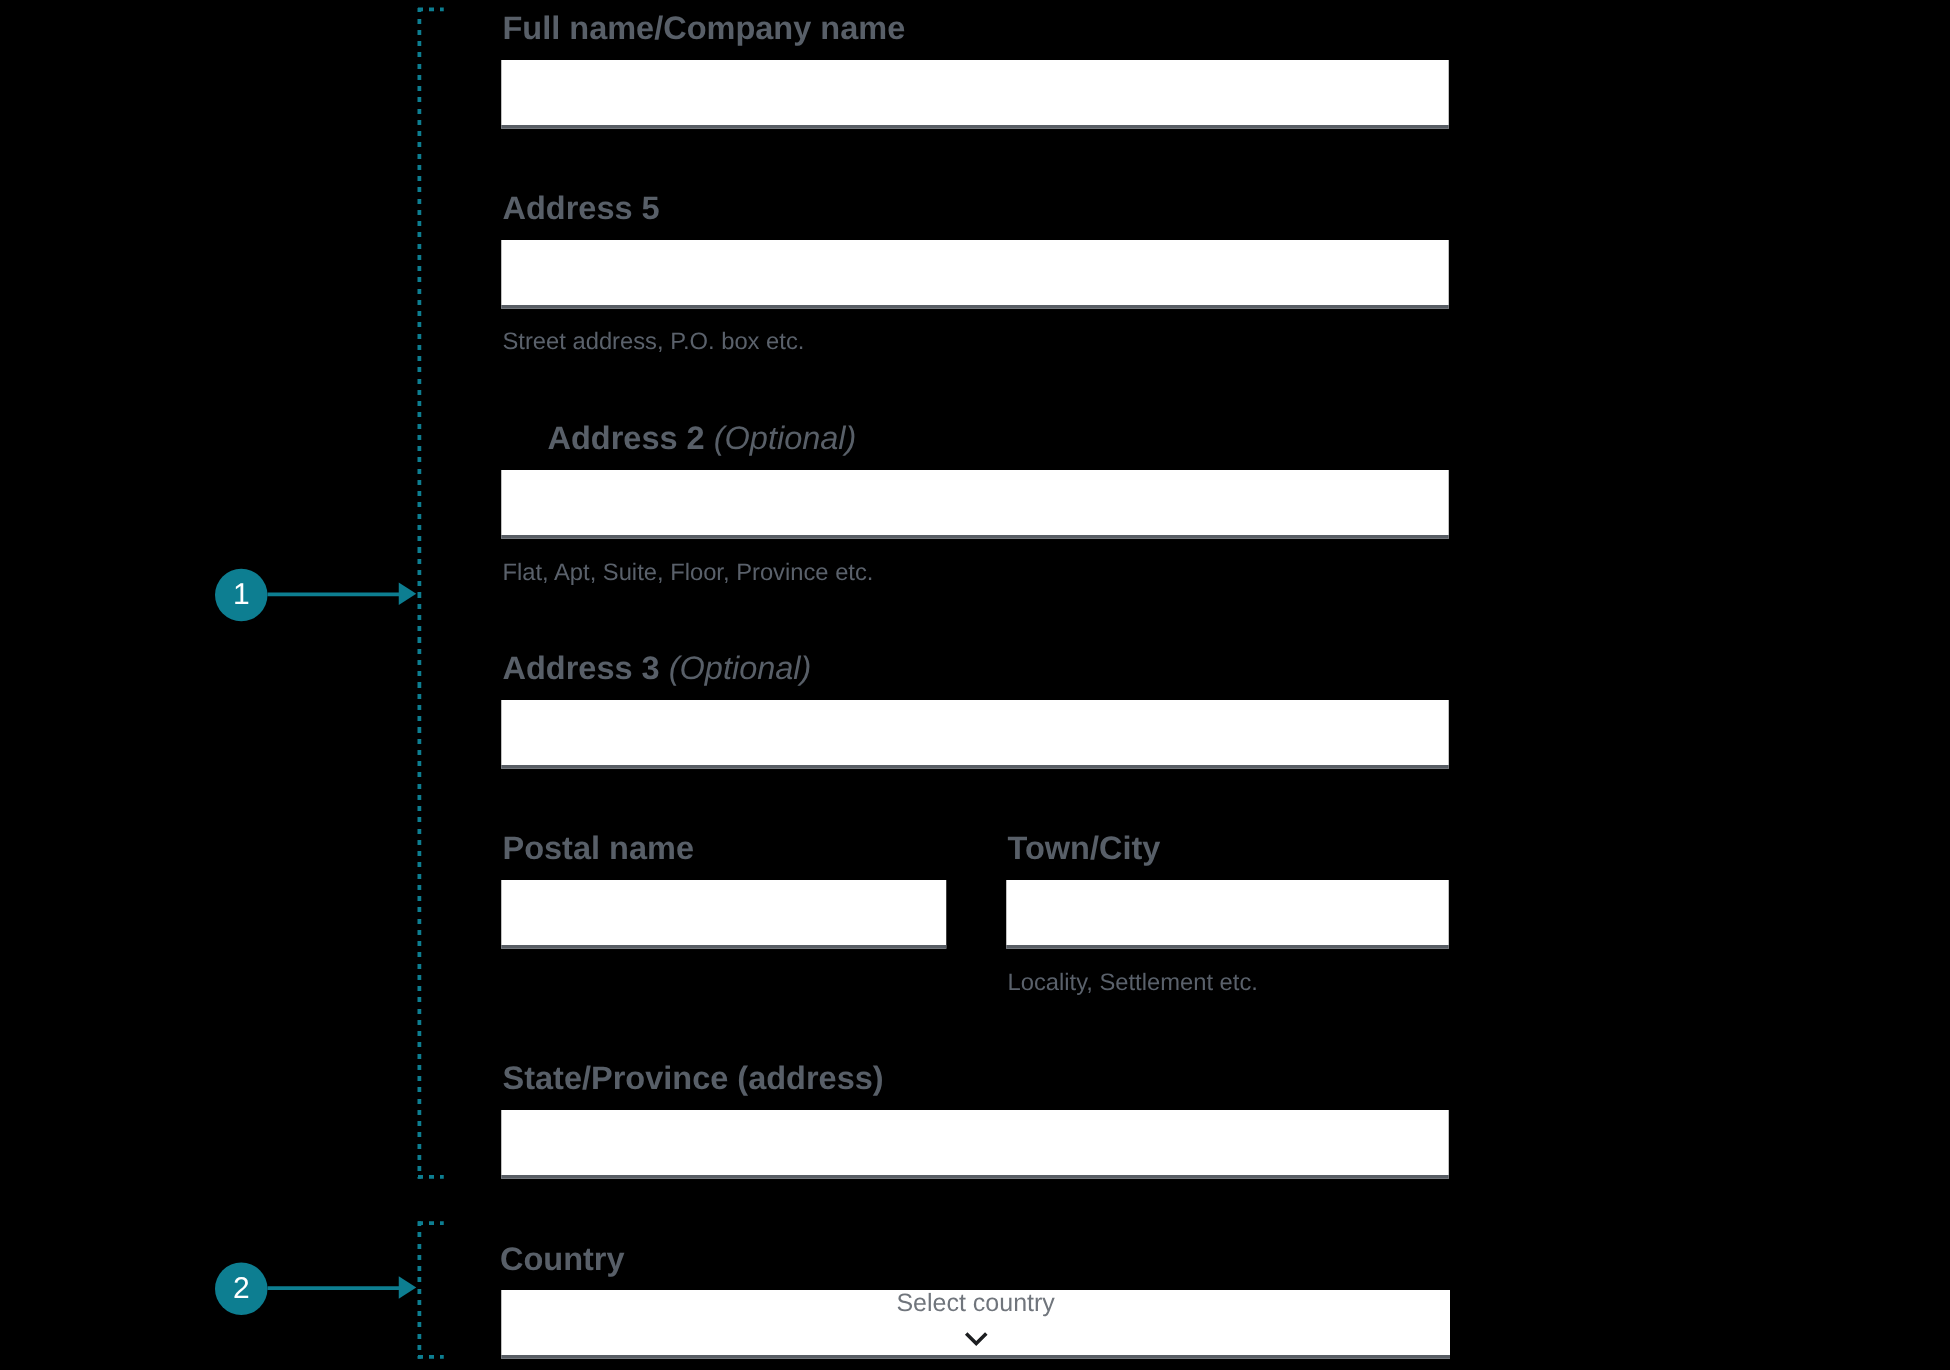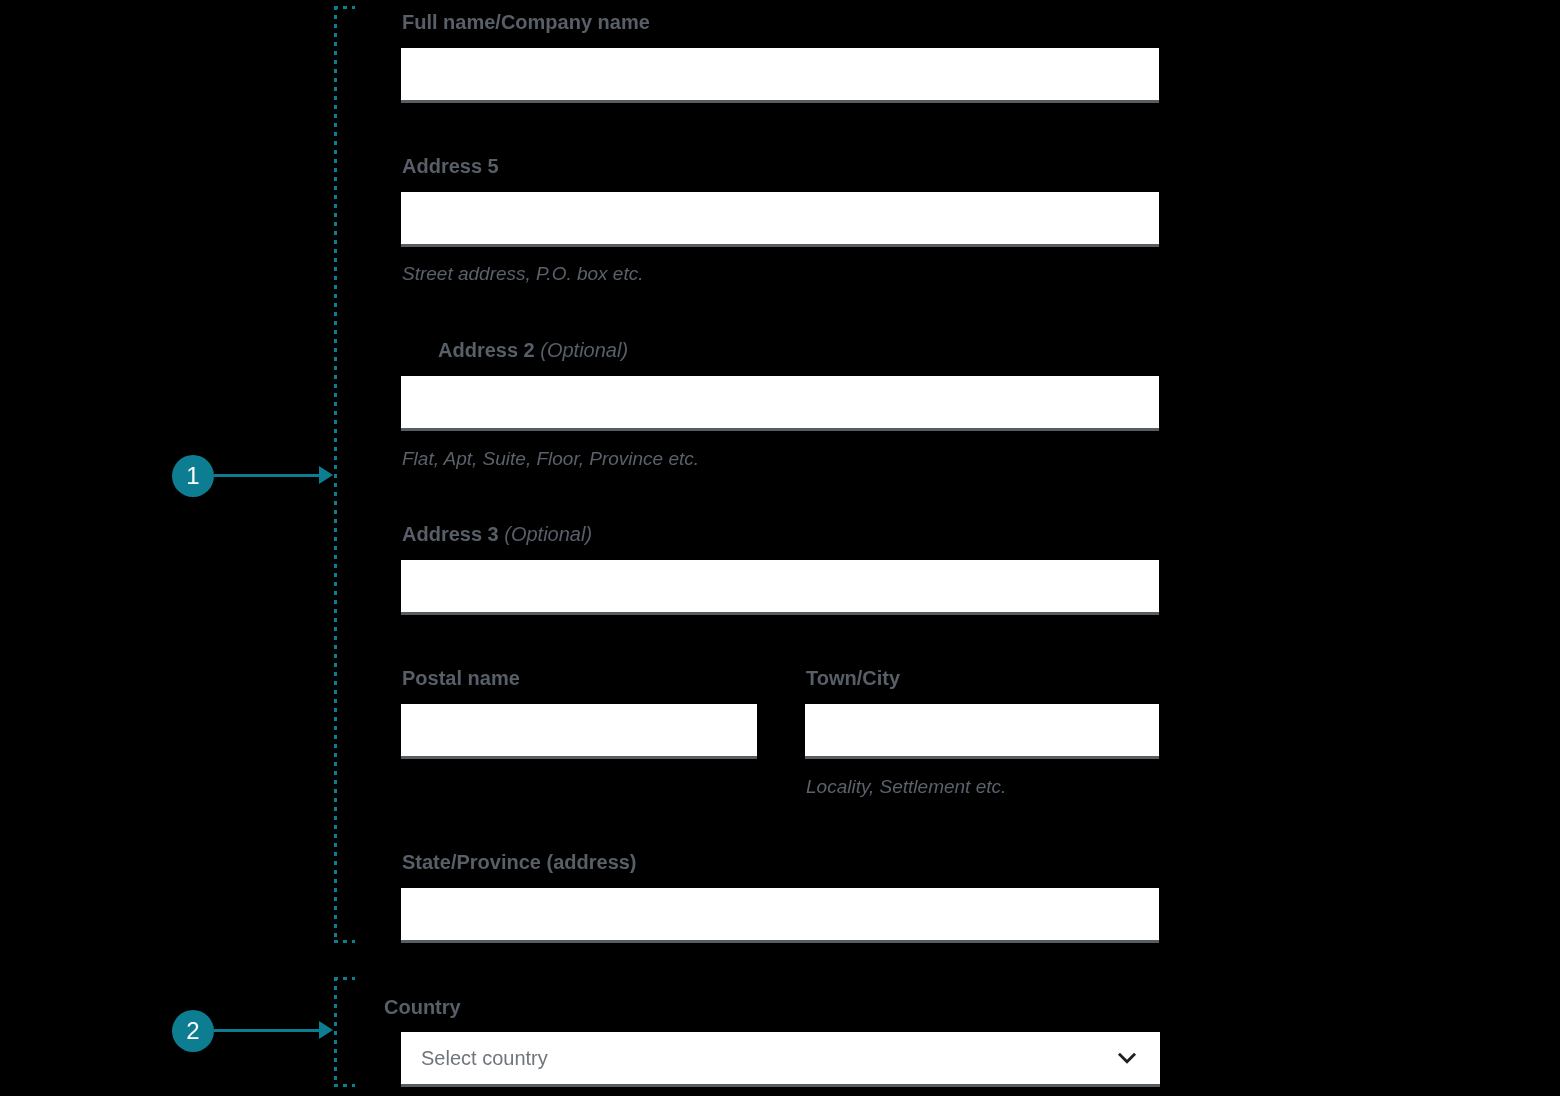--- a/index.html
+++ b/index.html
@@ -4,39 +4,39 @@
 <style>
   html,body{margin:0;padding:0;}
   body{
     width:1560px;height:1096px;position:relative;overflow:hidden;
     background:#000;
     font-family:"Liberation Sans","DejaVu Sans",sans-serif;
   }
   .abs{position:absolute;}
   
   .label{
-    color:#585f68;font-size:20px;font-weight:bold;line-height:24px;
+    color:#585f68;font-size:26px;font-weight:bold;line-height:24px;
     white-space:nowrap;
   }
   .label .opt{font-weight:normal;font-style:italic;}
   .helper{
-    color:#5a616b;font-size:19px;font-style:italic;line-height:23px;
+    color:#5a616b;font-size:19px;line-height:23px;
     white-space:nowrap;
   }
   
   .tinput{
     background:#fff;border:none;border-bottom:3px solid #585d64;
     box-sizing:border-box;height:55px;padding:0 14px;
     font-size:20px;color:#2b2f33;outline:none;border-radius:0;
   }
   
   .select{
     background:#fff;border:none;border-bottom:3px solid #585d64;
     box-sizing:border-box;height:55px;display:flex;align-items:center;
-    justify-content:space-between;padding:0 20px;cursor:pointer;
+    justify-content:space-between;padding:0 20px;cursor:pointer;flex-direction:column;
   }
   .select .ph{color:#70757c;font-size:20px;}
   .select svg{display:block;}
   
   .marker{
     width:42px;height:42px;border-radius:50%;
     display:flex;align-items:center;justify-content:center;
     color:#fff;font-size:24px;font-weight:300;
   }
   .arrow-line{height:3px;}
@@ -111,21 +111,21 @@
 <input class="abs tinput" type="text" style="left: 805px; top: 704px; width: 354px;" aria-label="Town/City">
 <div class="abs helper" style="left:806px;top:775px;">
   <span>Locality, Settlement etc.</span>
 </div>
 
 <div class="abs label" style="left:402px;top:850px;">
   <span>State/Province (address)</span>
 </div>
 <input class="abs tinput" type="text" style="left: 401px; top: 888px; width: 758px;" aria-label="State/Province (optional)">
 
-<div class="abs label" style="left:384px;top:995px;">
+<div class="abs label" style="left:400px;top:995px;">
   <span>Country</span>
 </div>
 <div class="abs select" role="combobox" aria-expanded="false" style="left:401px;top:1032px;width:759px;">
   <span class="ph">Select country</span>
   <span>
     <svg width="26" height="26" viewBox="0 0 24 24" fill="none">
       <path d="M5.5 9l6.5 6.5L18.5 9" stroke="#1d1f21" stroke-width="2.6" stroke-linecap="square"></path>
     </svg>
   </span>
 </div>

